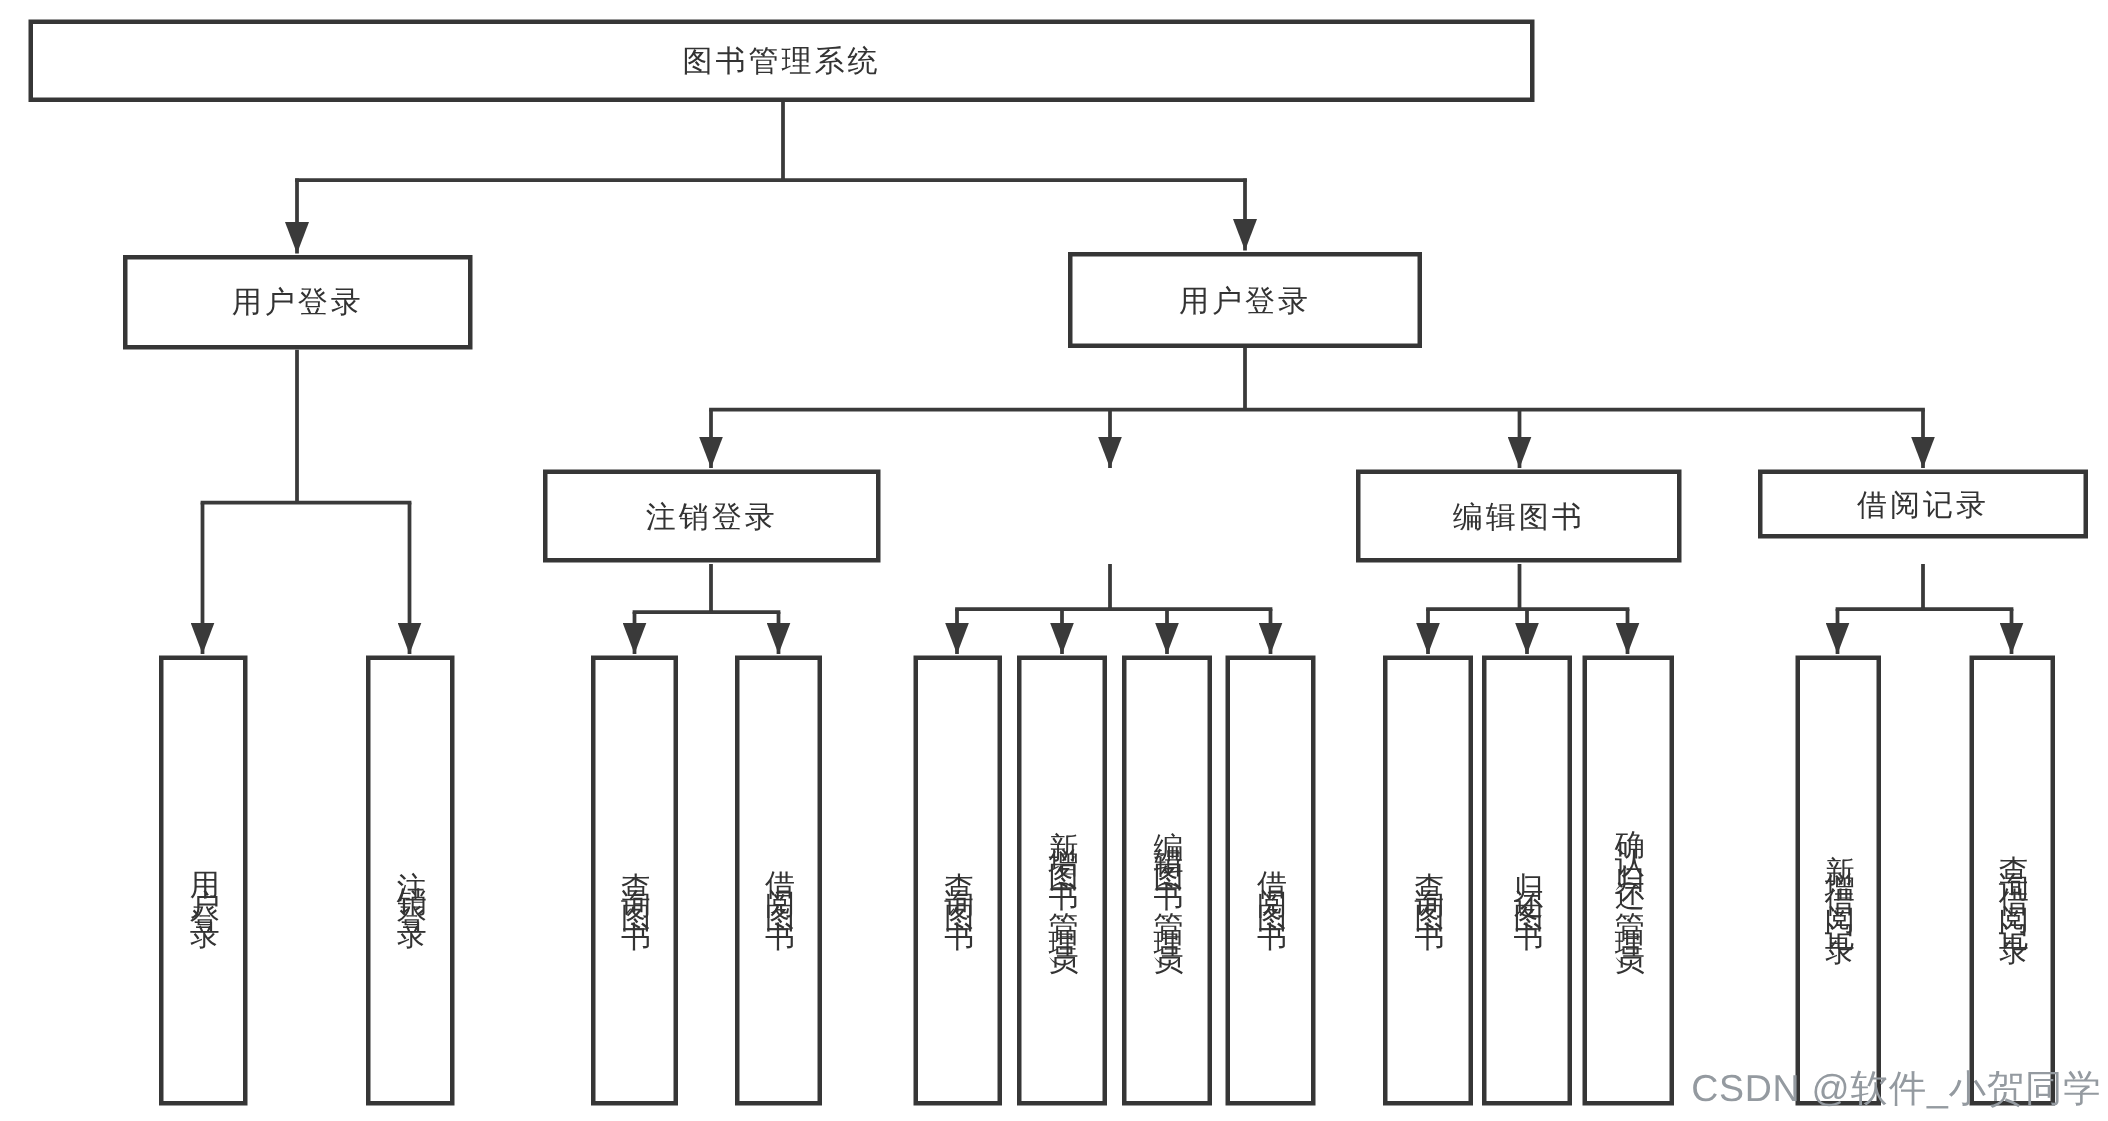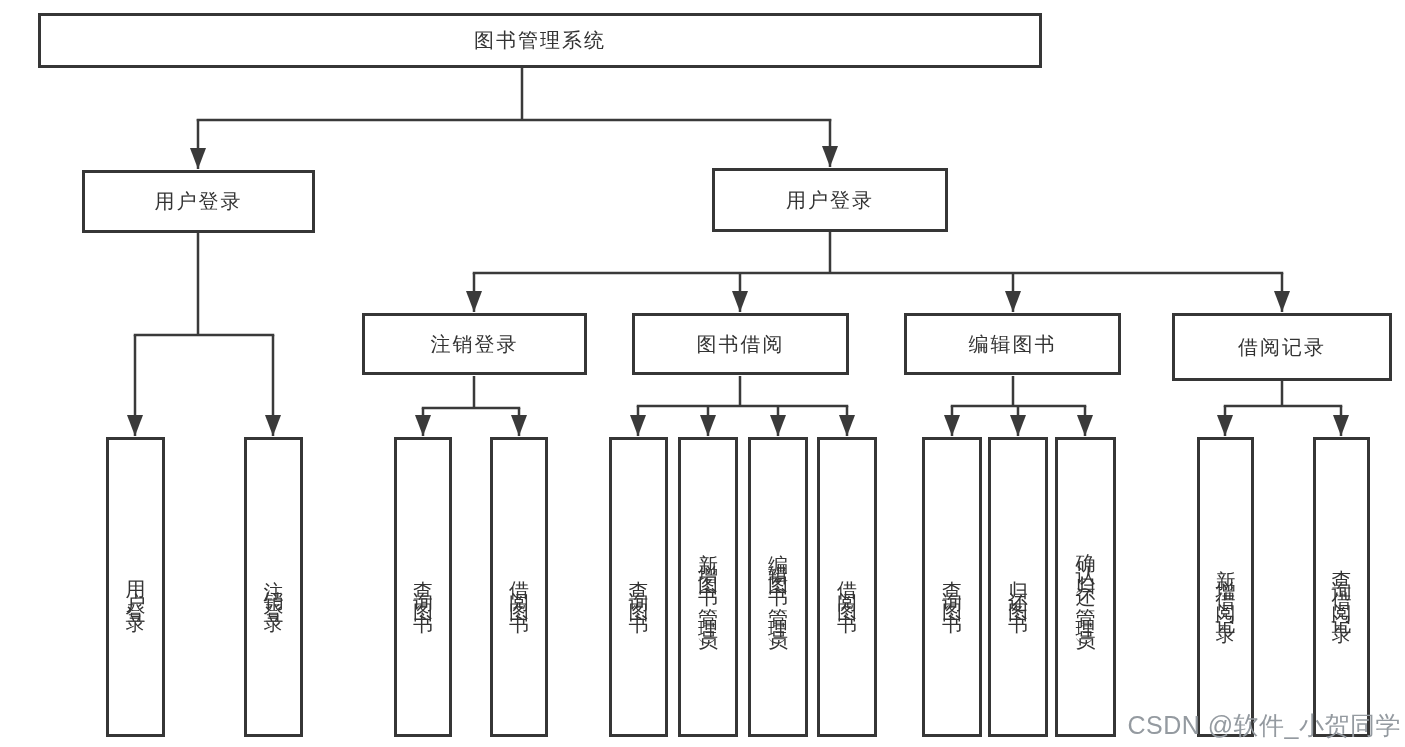--- a/index.html
+++ b/index.html
@@ -94,29 +94,28 @@
       <line x1="778" y1="406" x2="778" y2="436" marker-end="url(#ah)"></line>
       <line x1="847" y1="406" x2="847" y2="436" marker-end="url(#ah)"></line>
       <line x1="952" y1="406" x2="952" y2="436" marker-end="url(#ah)"></line>
       <line x1="1018" y1="406" x2="1018" y2="436" marker-end="url(#ah)"></line>
       <line x1="1085" y1="406" x2="1085" y2="436" marker-end="url(#ah)"></line>
       <line x1="1225" y1="406" x2="1225" y2="436" marker-end="url(#ah)"></line>
       <line x1="1341" y1="406" x2="1341" y2="436" marker-end="url(#ah)"></line>
     </g>
   </svg>
 
-  <div class="hnode" style="left:19px; top:13px; width:1004px; height:55px;margin-left:19px;">图书管理系统</div>
+  <div class="hnode" style="left:19px; top:13px; width:1004px; height:55px;">图书管理系统</div>
 
   <div class="hnode" style="left:82px; top:170px; width:233px; height:63px;">用户登录</div>
   <div class="hnode" style="left:712px; top:168px; width:236px; height:64px;">用户登录</div>
 
   <div class="hnode" style="left:362px; top:313px; width:225px; height:62px;">注销登录</div>
-  <div class="hnode" style="left:632px; top:313px; width:217px; height:62px;">图书借阅</div>
   <div class="hnode" style="left:904px; top:313px; width:217px; height:62px;">编辑图书</div>
-  <div class="hnode" style="left:1172px; top:313px; width:220px; height:68px;">借阅记录</div>
+  <div class="hnode" style="left:1172px; top:313px; width:220px; height:46px;">借阅记录</div>
 
   <div class="vnode" style="left:106px; top:437px; width:59px; height:300px;">
     <span>用户登录</span>
     </div>
   <div class="vnode" style="left:244px; top:437px; width:59px; height:300px;">
     <span>注销登录</span>
     </div>
 
   <div class="vnode" style="left:394px; top:437px; width:58px; height:300px;">
     <span>查询图书</span>

